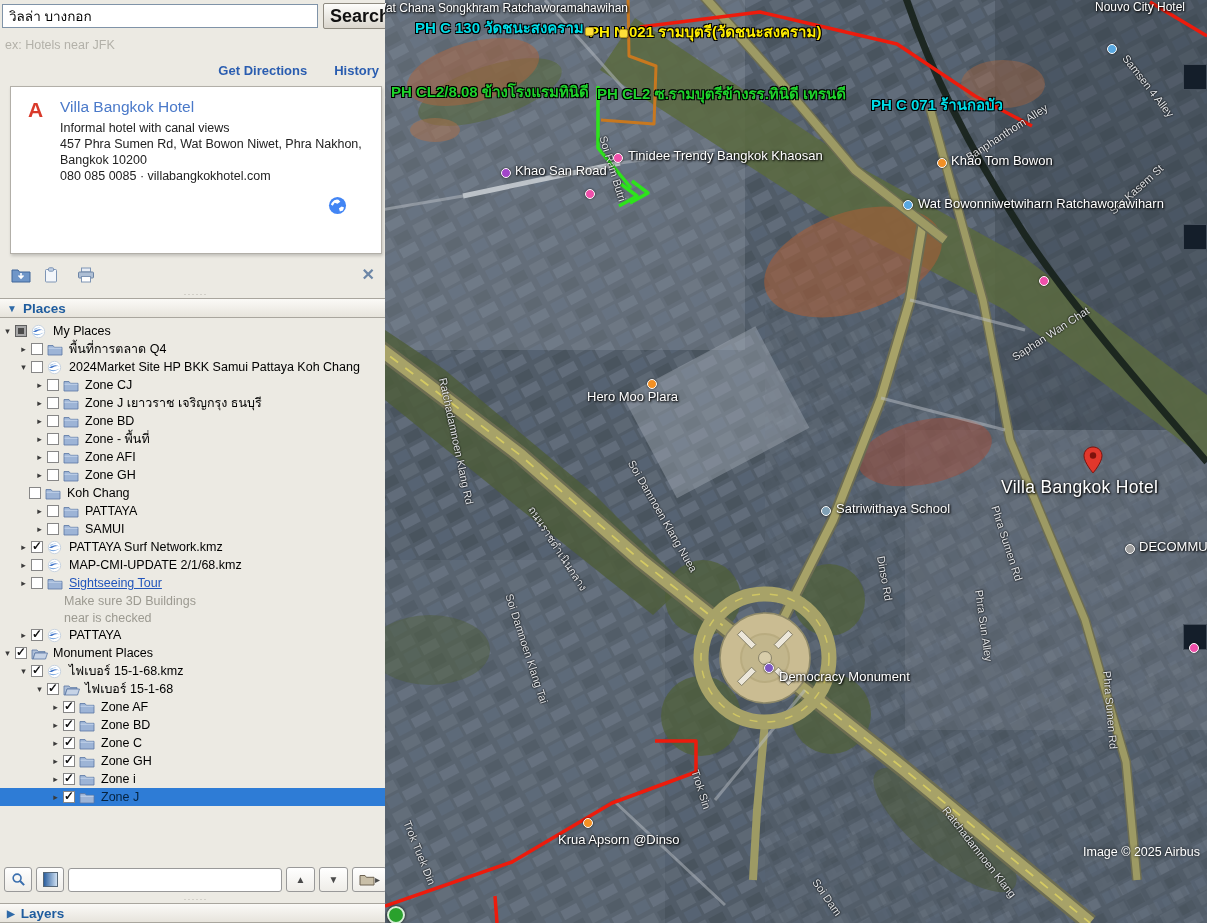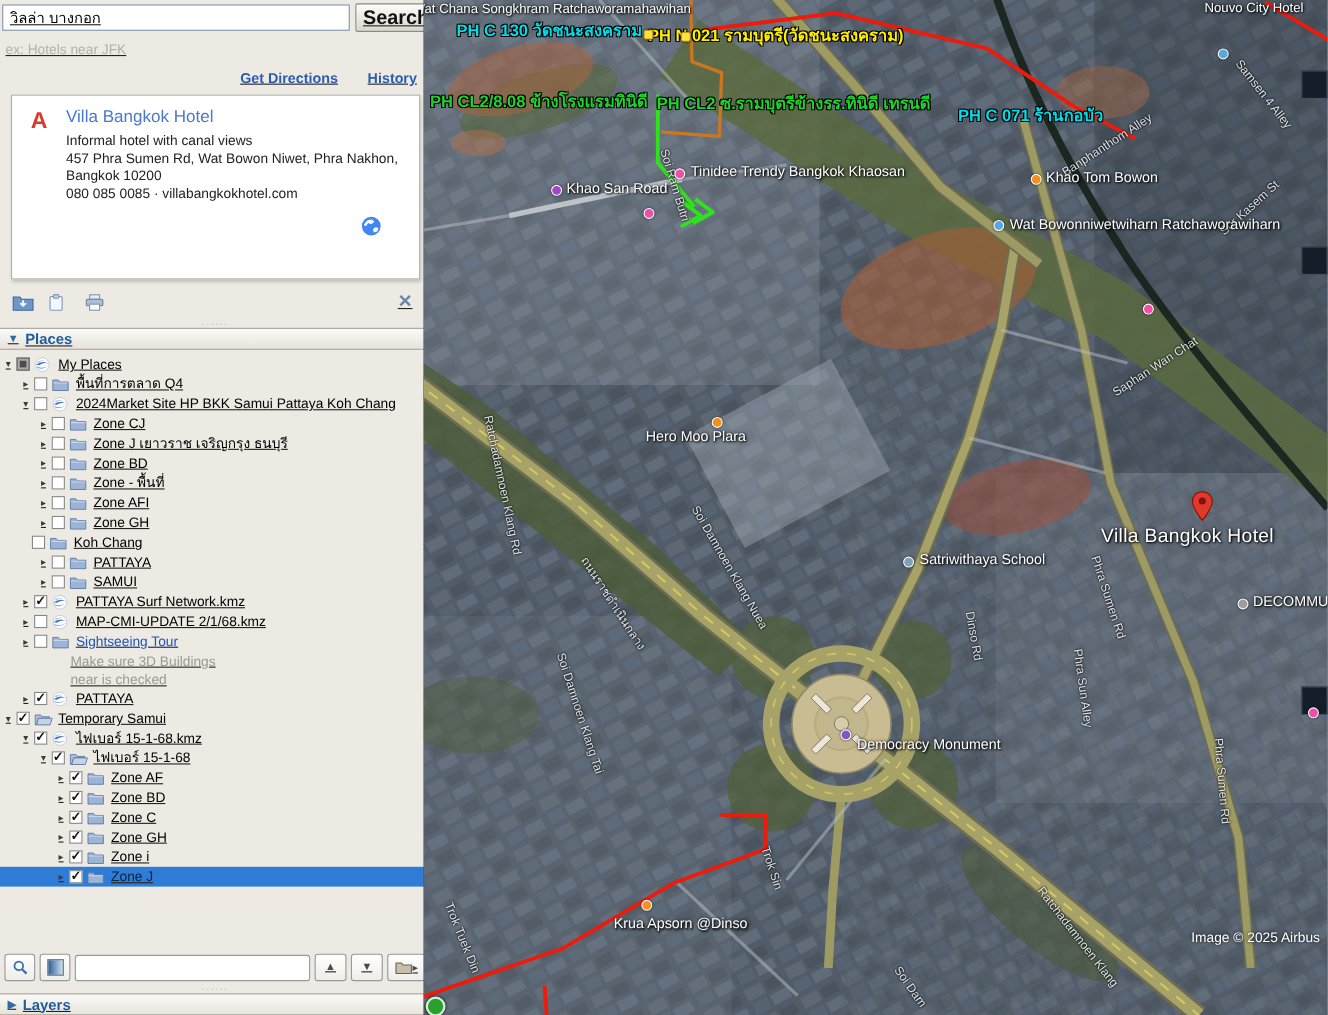--- a/index.html
+++ b/index.html
@@ -8,21 +8,21 @@
     width:1207px; height:923px; overflow:hidden;
     font-family:"Liberation Sans", sans-serif;
     background:#ece9e2; color:#222;
   }
   .app { position:relative; width:1207px; height:923px; }
 
   
   .sidebar {
     position:absolute; left:0; top:0; width:392px; height:923px;
     background:#eceae3; border-right:1px solid #8d8d8d;
-    display:flex; flex-direction:column; overflow:hidden;text-decoration:underline;
+    display:flex; flex-direction:column; overflow:hidden;
   }
   .search-panel { padding:3px 2px 0 2px; position:relative; flex:none; }
   .search-row { display:flex; gap:5px; align-items:center; }
   .search-input {
     flex:1; height:24px; border:1px solid #7f93a8; background:#fff;
     font-size:13.5px; padding:1px 6px; font-family:"Liberation Sans",sans-serif;
   }
   .search-btn {
     width:66px; height:26px; font-weight:bold; font-size:18px;
     background:linear-gradient(#fdfdfb,#dad6cd); border:1px solid #8e8a80;
@@ -387,21 +387,21 @@
         </div>
         <div class="tree-row" style="padding-left: 2px;">
           <span class="arrow">▾</span>
           <span class="cb checked"></span>
           <span class="ticon">
             <svg viewBox="0 0 17 13" width="17" height="13">
               <path d="M1 3 h5 l1.3 1.6 H14 V6 H4 L2.2 12 H1 Z" fill="#aebfd8" stroke="#5a77a3" stroke-width="0.8"></path>
               <path d="M2.2 12 L4 6 h12.5 L14.5 12 Z" fill="#c6d3e6" stroke="#5a77a3" stroke-width="0.8"></path>
             </svg>
           </span>
-          <span class="tlabel">Temporary Samui</span>
+          <span class="tlabel">Monument Places</span>
         </div>
         <div class="tree-row" style="padding-left: 18px;">
           <span class="arrow">▾</span>
           <span class="cb checked"></span>
           <span class="ticon">
             <svg viewBox="0 0 16 16" width="15" height="15">
               <circle cx="8" cy="8" r="6.6" fill="#ffffff" stroke="#b9c8da" stroke-width="0.8"></circle>
               <path d="M1.8 8.2 Q8 3.4 14.2 7.2 Q10 5.2 5 8.6 Z" fill="#3f74c9"></path>
               <path d="M2.2 9.6 Q8 12.8 13.8 8.8 Q9 13.4 3.4 11.2 Z" fill="#6fa0dd"></path>
               <path d="M3 5.4 Q7 2.6 12 4.2 Q7.4 3.4 4 6.4 Z" fill="#9cc0e8"></path>

